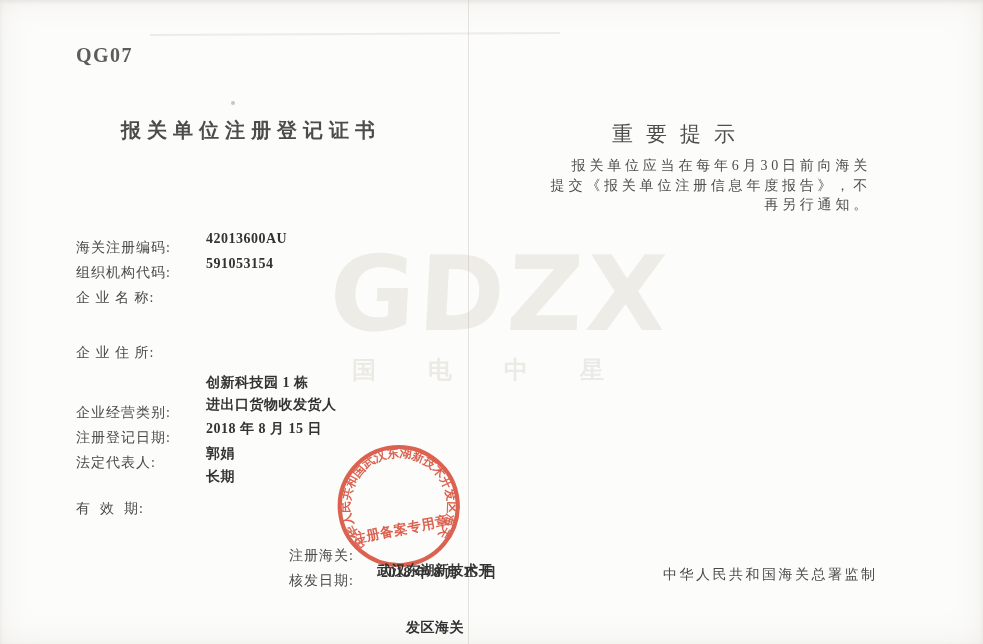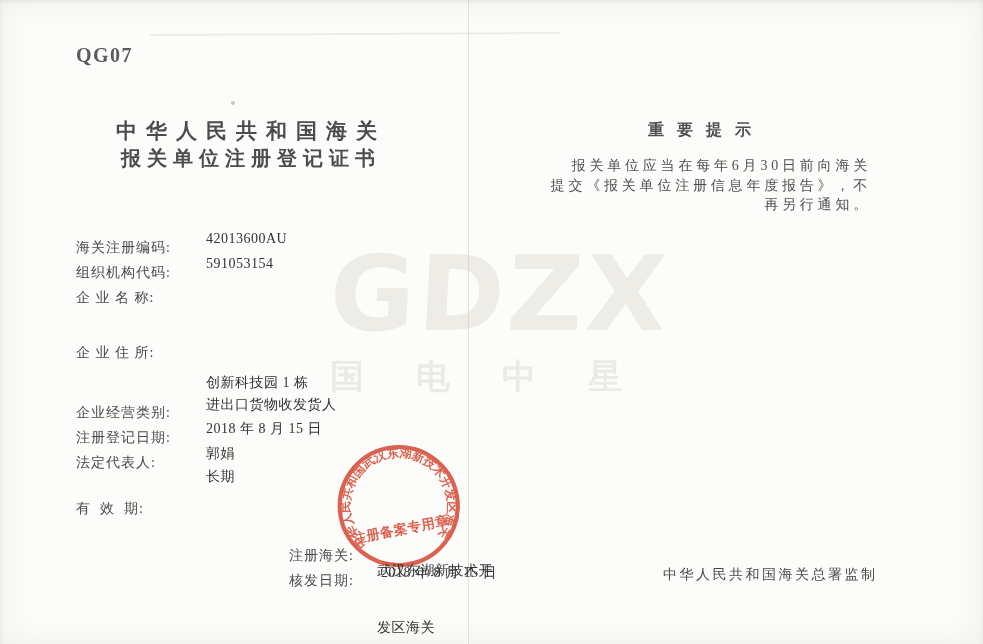--- a/index.html
+++ b/index.html
@@ -11,34 +11,34 @@
     font-family:"Liberation Serif","DejaVu Serif",serif;
     box-shadow:inset 0 0 32px rgba(150,140,120,0.12), inset 0 2px 4px rgba(150,140,120,0.15);
   }
   .abs{position:absolute;}
   
   .form-code{left:76px;top:44px;font-size:20px;letter-spacing:1.5px;color:#5c5c5c;font-weight:600;}
   .title-block{left:84px;top:117px;width:334px;text-align:center;color:#4c4c4c;}
   .title-line1{font-size:21px;letter-spacing:9px;font-weight:600;}
   .title-line2{font-size:20px;letter-spacing:6px;font-weight:600;}
   
-  .notice-title{left:648px;top:120px;font-size:16px;letter-spacing:13px;font-weight:700;color:#4e4e4e;}
+  .notice-title{left:612px;top:120px;font-size:21px;letter-spacing:13px;font-weight:400;color:#4e4e4e;}
   .notice-body{left:511px;top:156px;width:360px;font-size:14px;letter-spacing:3.8px;color:#4f4f4f;line-height:19.5px;text-align:right;}
   .notice-body .indent{padding-left:45px;}
   
   .label{font-size:14px;letter-spacing:1px;color:#4a4a4a;white-space:pre;}
-  .value{font-size:14px;font-weight:400;color:#333;letter-spacing:0.5px;white-space:pre;
-         font-family:"Liberation Serif","DejaVu Serif",serif;}
+  .value{font-size:14px;font-weight:700;color:#333;letter-spacing:0.5px;white-space:pre;
+         font-family:"Liberation Serif","DejaVu Serif",serif;text-align:center;}
   .value.multiline{line-height:19px;}
   
   .watermark{left:330px;top:248px;color:#edece7;z-index:0;user-select:none;}
   .wm-logo{font-family:"DejaVu Sans","Liberation Sans",sans-serif;font-weight:bold;
            font-size:104px;letter-spacing:3px;line-height:92px;transform:skewX(-3deg);}
   .wm-cn{font-family:"DejaVu Sans","Liberation Sans",sans-serif;font-weight:bold;
-         font-size:34px;letter-spacing:52px;margin-top:14px;color:#ebeae5;}
+         font-size:24px;letter-spacing:52px;margin-top:14px;margin-left:22px;color:#ebeae5;}
   
   .fold-line{left:468px;top:0;width:1px;height:644px;background:rgba(185,178,165,0.35);z-index:1;}
   .artifact-streak{left:150px;top:33px;width:410px;height:2px;background:rgba(190,183,170,0.22);transform:rotate(-0.3deg);}
   .artifact-dot{left:231px;top:101px;width:4px;height:4px;border-radius:50%;background:rgba(140,135,125,0.45);}
   
   .seal{left:324px;top:434px;width:150px;height:150px;z-index:2;opacity:0.9;transform:rotate(-5deg);}
   .textlayer{z-index:3;}
   .footer-note{left:663px;top:566px;font-size:14px;letter-spacing:2.5px;color:#4a4a4a;}
 </style>
 </head>
@@ -51,21 +51,20 @@
     <div class="wm-cn">国电中星</div>
   </div>
 
   <div class="abs fold-line"></div>
   <div class="abs artifact-streak"></div>
   <div class="abs artifact-dot"></div>
 
   <div class="abs form-code textlayer">QG07</div>
 
   <div class="abs title-block textlayer">
-    <div class="title-line1">中华人民共和国海关</div>
     <div class="title-line2">报关单位注册登记证书</div>
   </div>
 
   <div class="abs notice-title textlayer">重要提示</div>
   <div class="abs notice-body textlayer">
     <div class="indent">报关单位应当在每年6月30日前向海关</div>
     <div>提交《报关单位注册信息年度报告》，不</div>
     <div>再另行通知。</div>
   </div>
 

